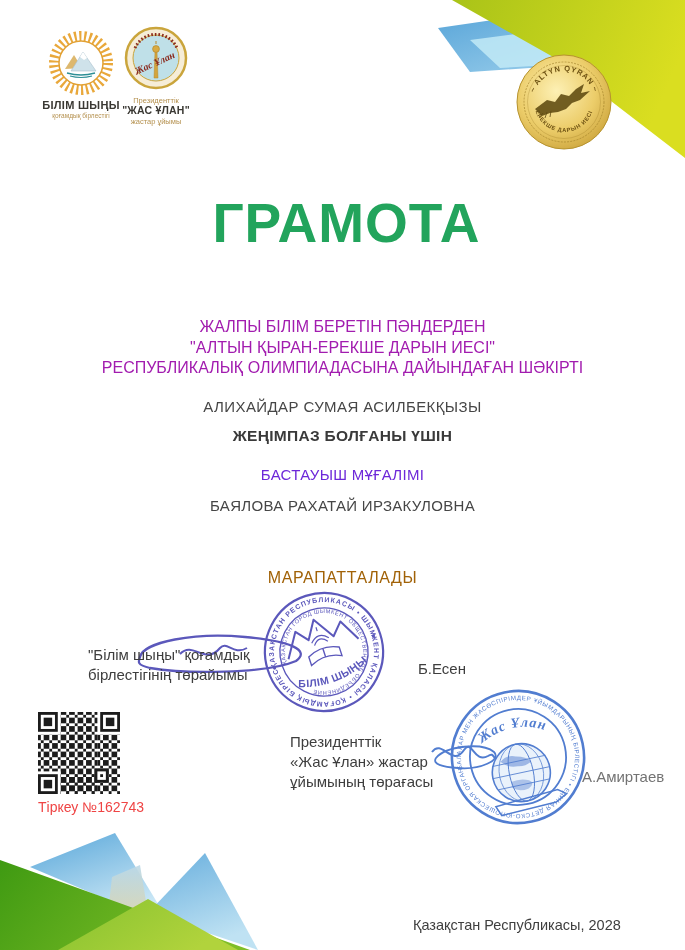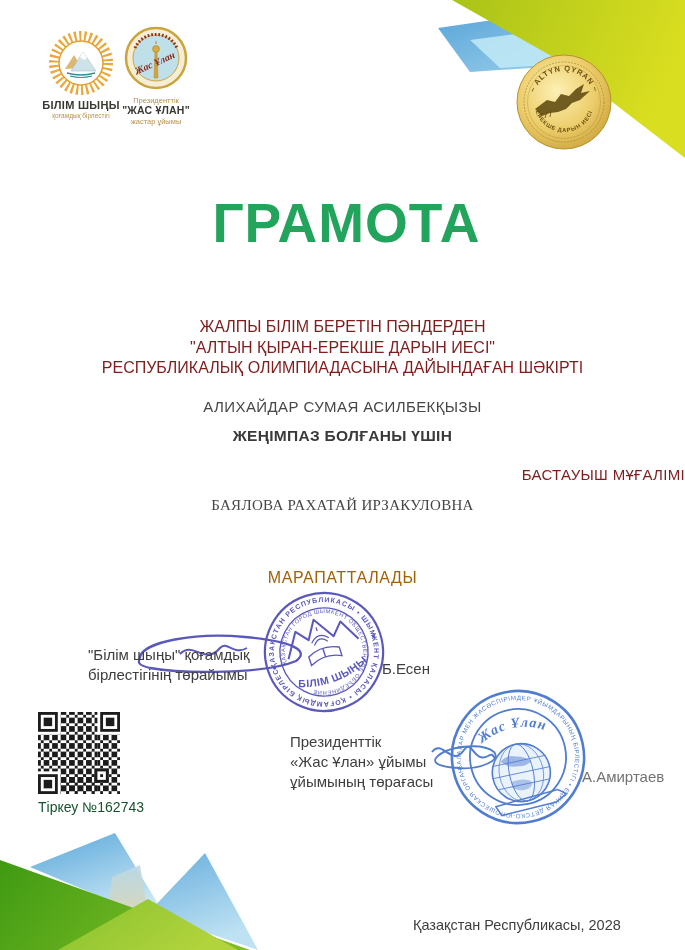--- a/index.html
+++ b/index.html
@@ -8,32 +8,32 @@
     overflow:hidden; font-family:"Liberation Sans", sans-serif; color:#3d3d3d;
     margin:0 auto;
   }
   .abs{position:absolute;}
   .ctr{left:0;right:0;text-align:center;}
   .title{
     top:191px; font-size:55px; font-weight:700; letter-spacing:1px;
     color:#22a45c;
     padding-left:8px;
   }
-  .intro{top:317px; font-size:16px; line-height:20.5px; color:#7f1d1d;}
+  .intro{top:317px; font-size:16px; line-height:20.5px; color:#a21caf;}
   .student{top:398px; font-size:15px; letter-spacing:.4px; color:#464646;}
   .reason{top:427px; font-size:15.5px; font-weight:700; color:#3a3a3a; letter-spacing:.3px;}
-  .trole{top:466px; font-size:15px; color:#7f1d1d; letter-spacing:.3px;text-align:right;}
-  .tname{top:497px; font-size:15px; color:#464646; letter-spacing:.3px;font-family:Liberation Serif, serif;}
+  .trole{top:466px; font-size:15px; color:#6d28d9; letter-spacing:.3px;}
+  .tname{top:497px; font-size:15px; color:#464646; letter-spacing:.3px;}
   .award{top:569px; font-size:16px; letter-spacing:.6px; color:#a16207;}
   .sig-label{font-size:15px; line-height:20px; color:#3e3e3e;}
   .sig1-label{left:88px; top:645px;}
-  .sig1-name{left:382px; top:660px; font-size:15px; color:#3e3e3e;}
+  .sig1-name{left:382px; top:660px; font-size:15px; color:#3e3e3e;padding-left:36px;}
   .sig2-label{left:290px; top:732px;}
   .sig2-name{left:582px; top:768px; font-size:15px; color:#737373;}
-  .reg{left:38px; top:799px; font-size:14px; color:#14532d;}
+  .reg{left:38px; top:799px; font-size:14px; color:#ef4444;}
   .footer{left:413px; top:917px; font-size:14.5px; color:#3f3f3f;}
   .cap{position:absolute; text-align:center;}
   .cap-bilim-title{left:28px; top:99px; width:106px; font-size:11px; font-weight:700; color:#3a3833; letter-spacing:.3px;}
   .cap-bilim-sub{left:28px; top:112px; width:106px; font-size:6.5px; color:#b5914f;}
   .cap-zhas-pre{left:105px; top:96px; width:102px; font-size:7.5px; color:#b5914f;}
   .cap-zhas-title{left:105px; top:104px; width:102px; font-size:10.5px; font-weight:700; color:#3a3833; letter-spacing:.2px;}
   .cap-zhas-sub{left:105px; top:117px; width:102px; font-size:7.5px; color:#b5914f;}
   svg{display:block;}
   .stamp{opacity:.9;}
 </style>
@@ -181,21 +181,21 @@
         <rect x="2" y="24" width="3" height="3"></rect>
       <rect x="20" y="20" width="5" height="5"></rect>
         <rect x="21" y="21" width="3" height="3" fill="#fff"></rect>
         <rect x="22" y="22" width="1" height="1"></rect>
     </g>
   </svg>
   <div class="abs reg">Тіркеу №162743</div>
 
   <div class="abs sig-label sig2-label">
     <div>Президенттік</div>
-    <div>«Жас Ұлан» ұйымы</div>
+    <div>«Жас Ұлан» жастар</div>
     <div>ұйымының төрағасы</div>
   </div>
   <div class="abs sig2-name">А.Амиртаев</div>
 
   <svg class="abs stamp" style="left:430px;top:688px;" width="250" height="160" viewBox="0 0 250 160">
     <defs>
       <path id="tp2" d="M88,69 m-57,0 a57,57 0 1,1 114,0 a57,57 0 1,1 -114,0" fill="none"></path>
       <path id="tp2c" d="M48,53 Q88,26 128,53" fill="none"></path>
     </defs>
     <path d="M2,64 C12,50 22,80 34,62 C42,50 44,76 58,68 C66,62 62,78 76,72" fill="none" stroke="#3f6fcb" stroke-width="2"></path>

